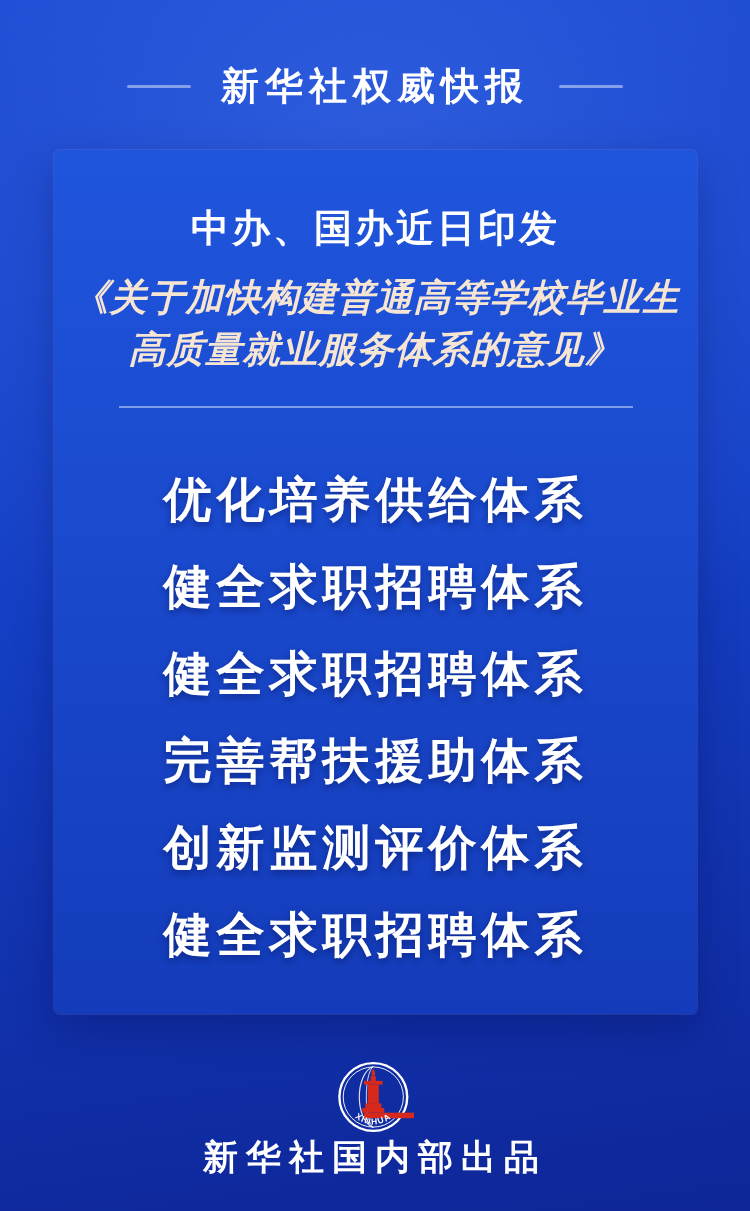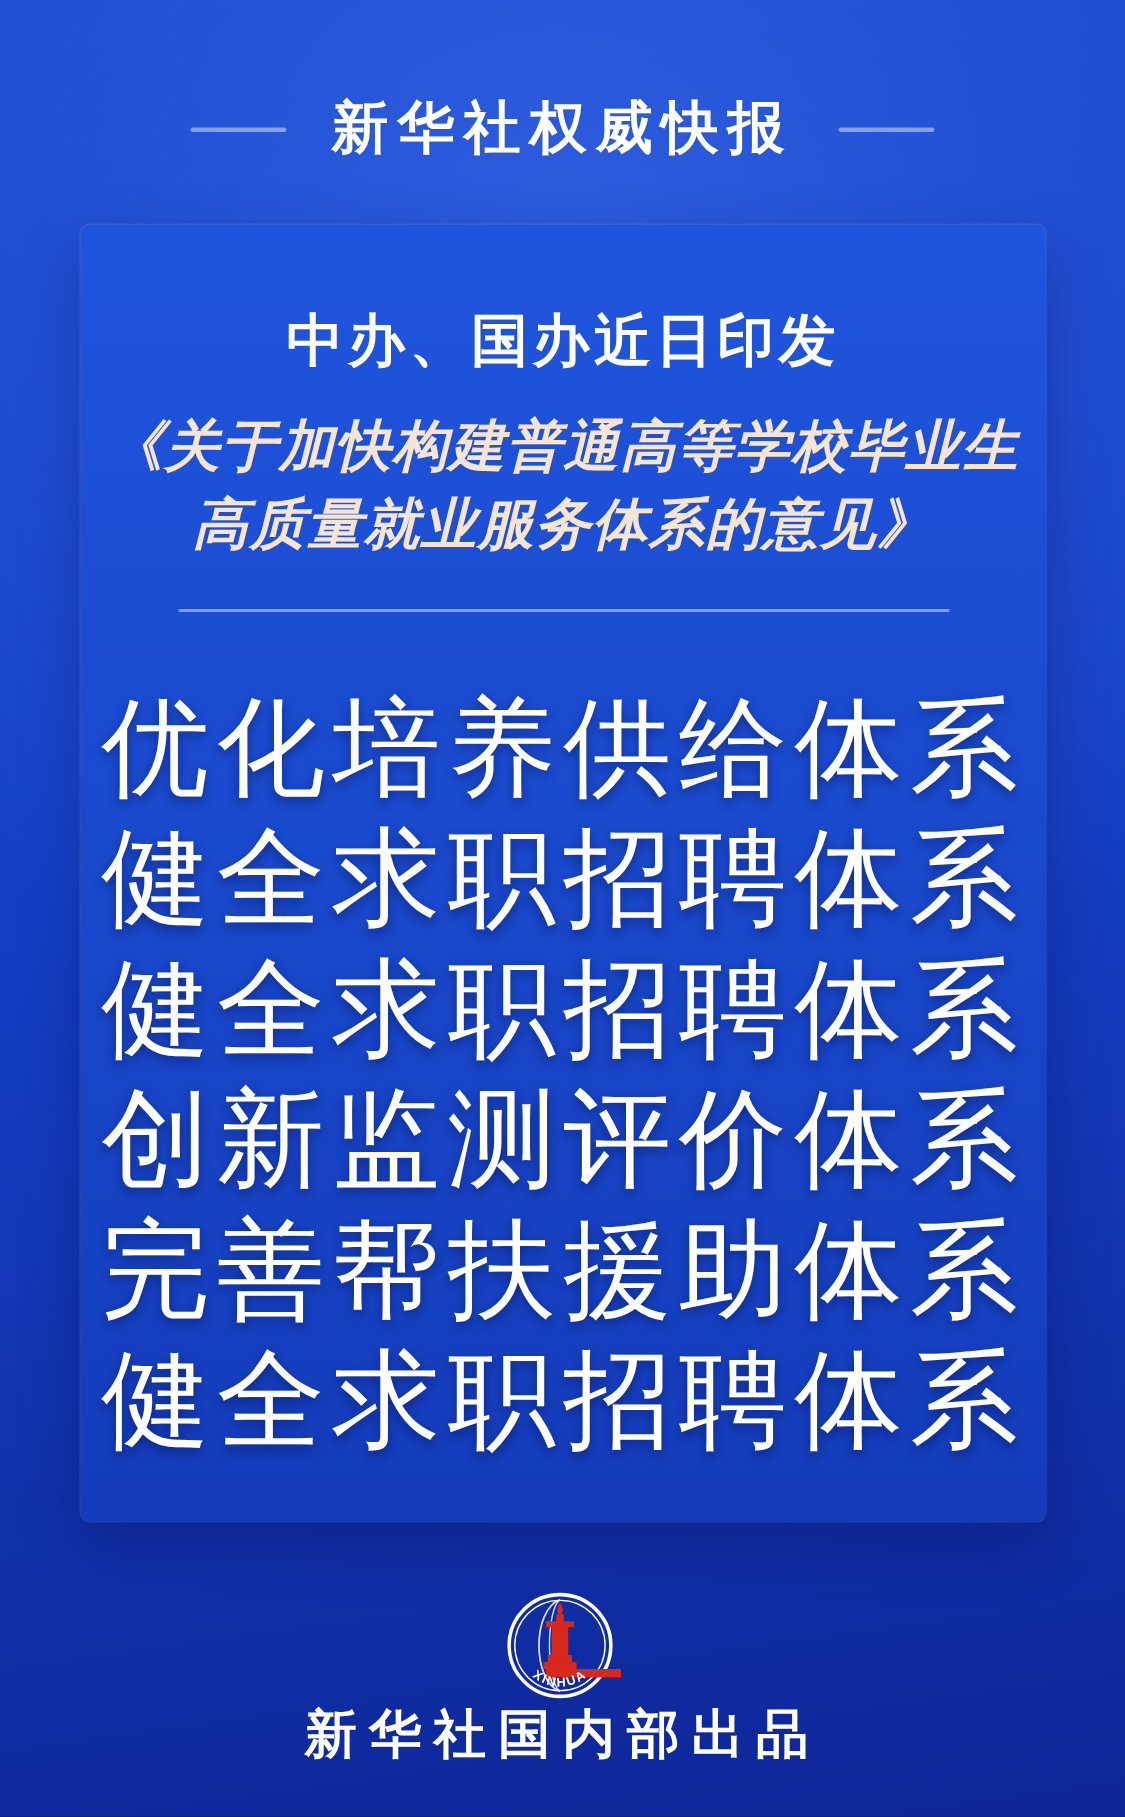--- a/index.html
+++ b/index.html
@@ -65,21 +65,21 @@
   }
   .divider {
     width: 514px; height: 2px;
     margin: 30px auto 0;
     background: var(--divider);
     opacity: 0.55;
   }
   .slogans { margin: 48px 0 0; padding: 0; list-style: none; }
   .slogan {
     height: 87px; line-height: 87px;
-    font-size: 72px; font-weight: 400;
+    font-size: 48px; font-weight: 700;
     color: var(--text-white);
     letter-spacing: 5px;
     white-space: nowrap;
     text-shadow: 0 3px 7px rgba(4,12,70,0.45);
   }
 
   
   .footer-logo {
     position: absolute;
     top: 1058px; left: 50%;
@@ -121,22 +121,22 @@
     <p class="source-line">中办、国办近日印发</p>
     <div class="doc-title">
       <div>《关于加快构建普通高等学校毕业生</div>
       <div>高质量就业服务体系的意见》</div>
     </div>
     <div class="divider"></div>
     <ul class="slogans">
       <li class="slogan">优化培养供给体系</li>
       <li class="slogan">健全求职招聘体系</li>
       <li class="slogan">健全求职招聘体系</li>
+      <li class="slogan">完善帮扶援助体系</li>
       <li class="slogan">创新监测评价体系</li>
-      <li class="slogan">完善帮扶援助体系</li>
       <li class="slogan">健全求职招聘体系</li>
     </ul>
   </div>
 
   <svg class="footer-logo" viewBox="0 0 100 92">
 
     <circle class="logo-ring" cx="48" cy="46" r="40" stroke-width="2.8"></circle>
     <circle class="logo-ring" cx="48" cy="46" r="35.5" stroke-width="1.1"></circle>
 
     <g>

